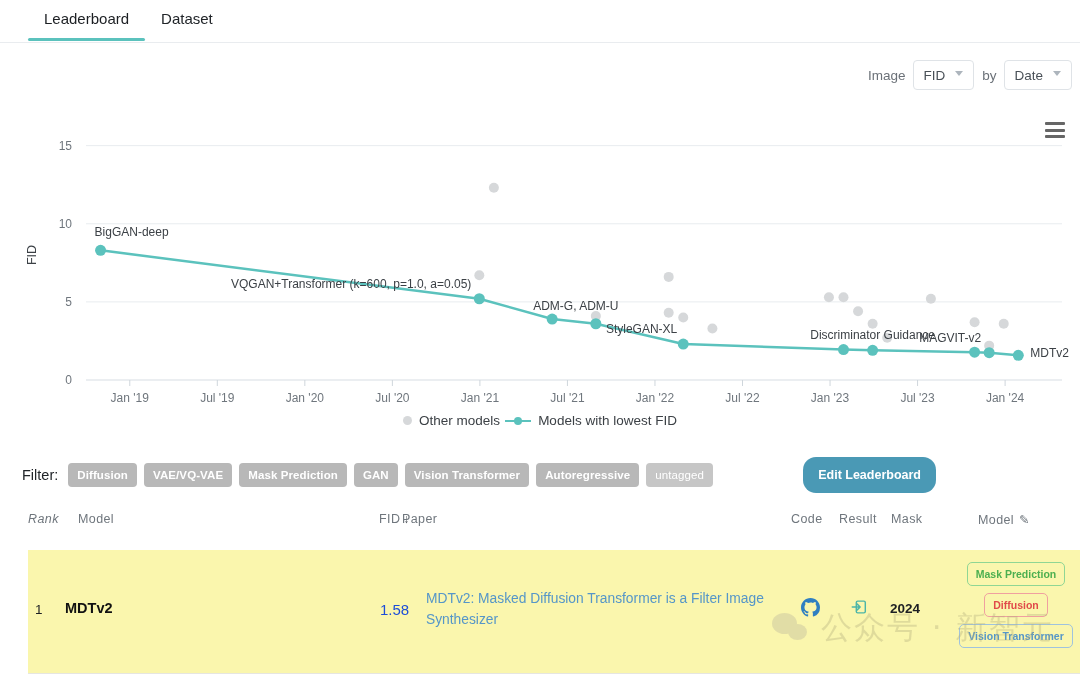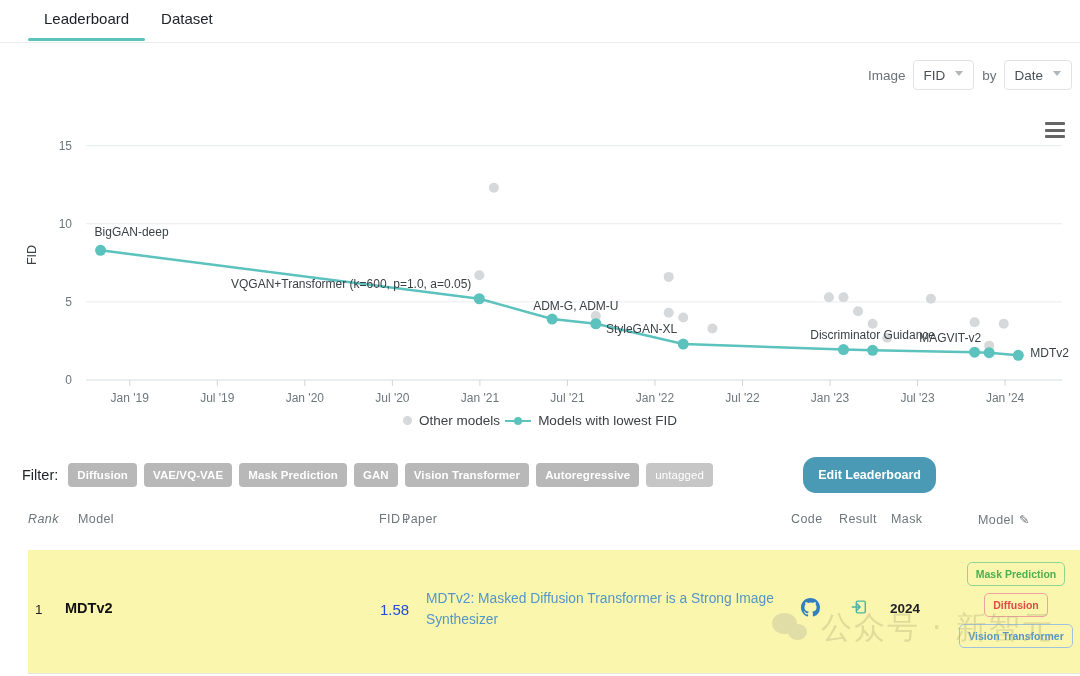--- a/index.html
+++ b/index.html
@@ -290,21 +290,21 @@
     <span class="th th-year">Mask</span>
     <span class="th th-tags">
       <span>Model</span><span class="pencil">✎</span>
     </span>
   </div>
 
   <div class="row1">
     <span class="cell c-rank">1</span>
     <span class="cell c-model">MDTv2</span>
     <span class="cell c-fid">1.58</span>
-    <span class="cell c-paper">MDTv2: Masked Diffusion Transformer is a Strong Image Synthesizer</span>
+    <span class="cell c-paper">MDTv2: Masked Diffusion Transformer is a Filter Image Synthesizer</span>
 
     <span class="cell c-code">
       <svg width="19" height="19" viewBox="0 0 16 16" aria-hidden="true">
         <path fill="#2f7fc1" d="M8 0C3.58 0 0 3.58 0 8c0 3.54 2.29 6.53 5.47 7.59.4.07.55-.17.55-.38
         0-.19-.01-.82-.01-1.49-2.01.37-2.53-.49-2.69-.94-.09-.23-.48-.94-.82-1.13-.28-.15-.68-.52-.01-.53.63-.01
         1.08.58 1.23.82.72 1.21 1.87.87 2.33.66.07-.52.28-.87.51-1.07-1.78-.2-3.64-.89-3.64-3.95
         0-.87.31-1.59.82-2.15-.08-.2-.36-1.02.08-2.12 0 0 .67-.21 2.2.82a7.4 7.4 0 0 1 2-.27c.68 0 1.36.09
         2 .27 1.53-1.04 2.2-.82 2.2-.82.44 1.1.16 1.92.08 2.12.51.56.82 1.27.82 2.15 0 3.07-1.87 3.75-3.65
         3.95.29.25.54.73.54 1.48 0 1.07-.01 1.93-.01 2.2 0 .21.15.46.55.38A8.01 8.01 0 0 0 16 8c0-4.42-3.58-8-8-8z"></path>
       </svg>

